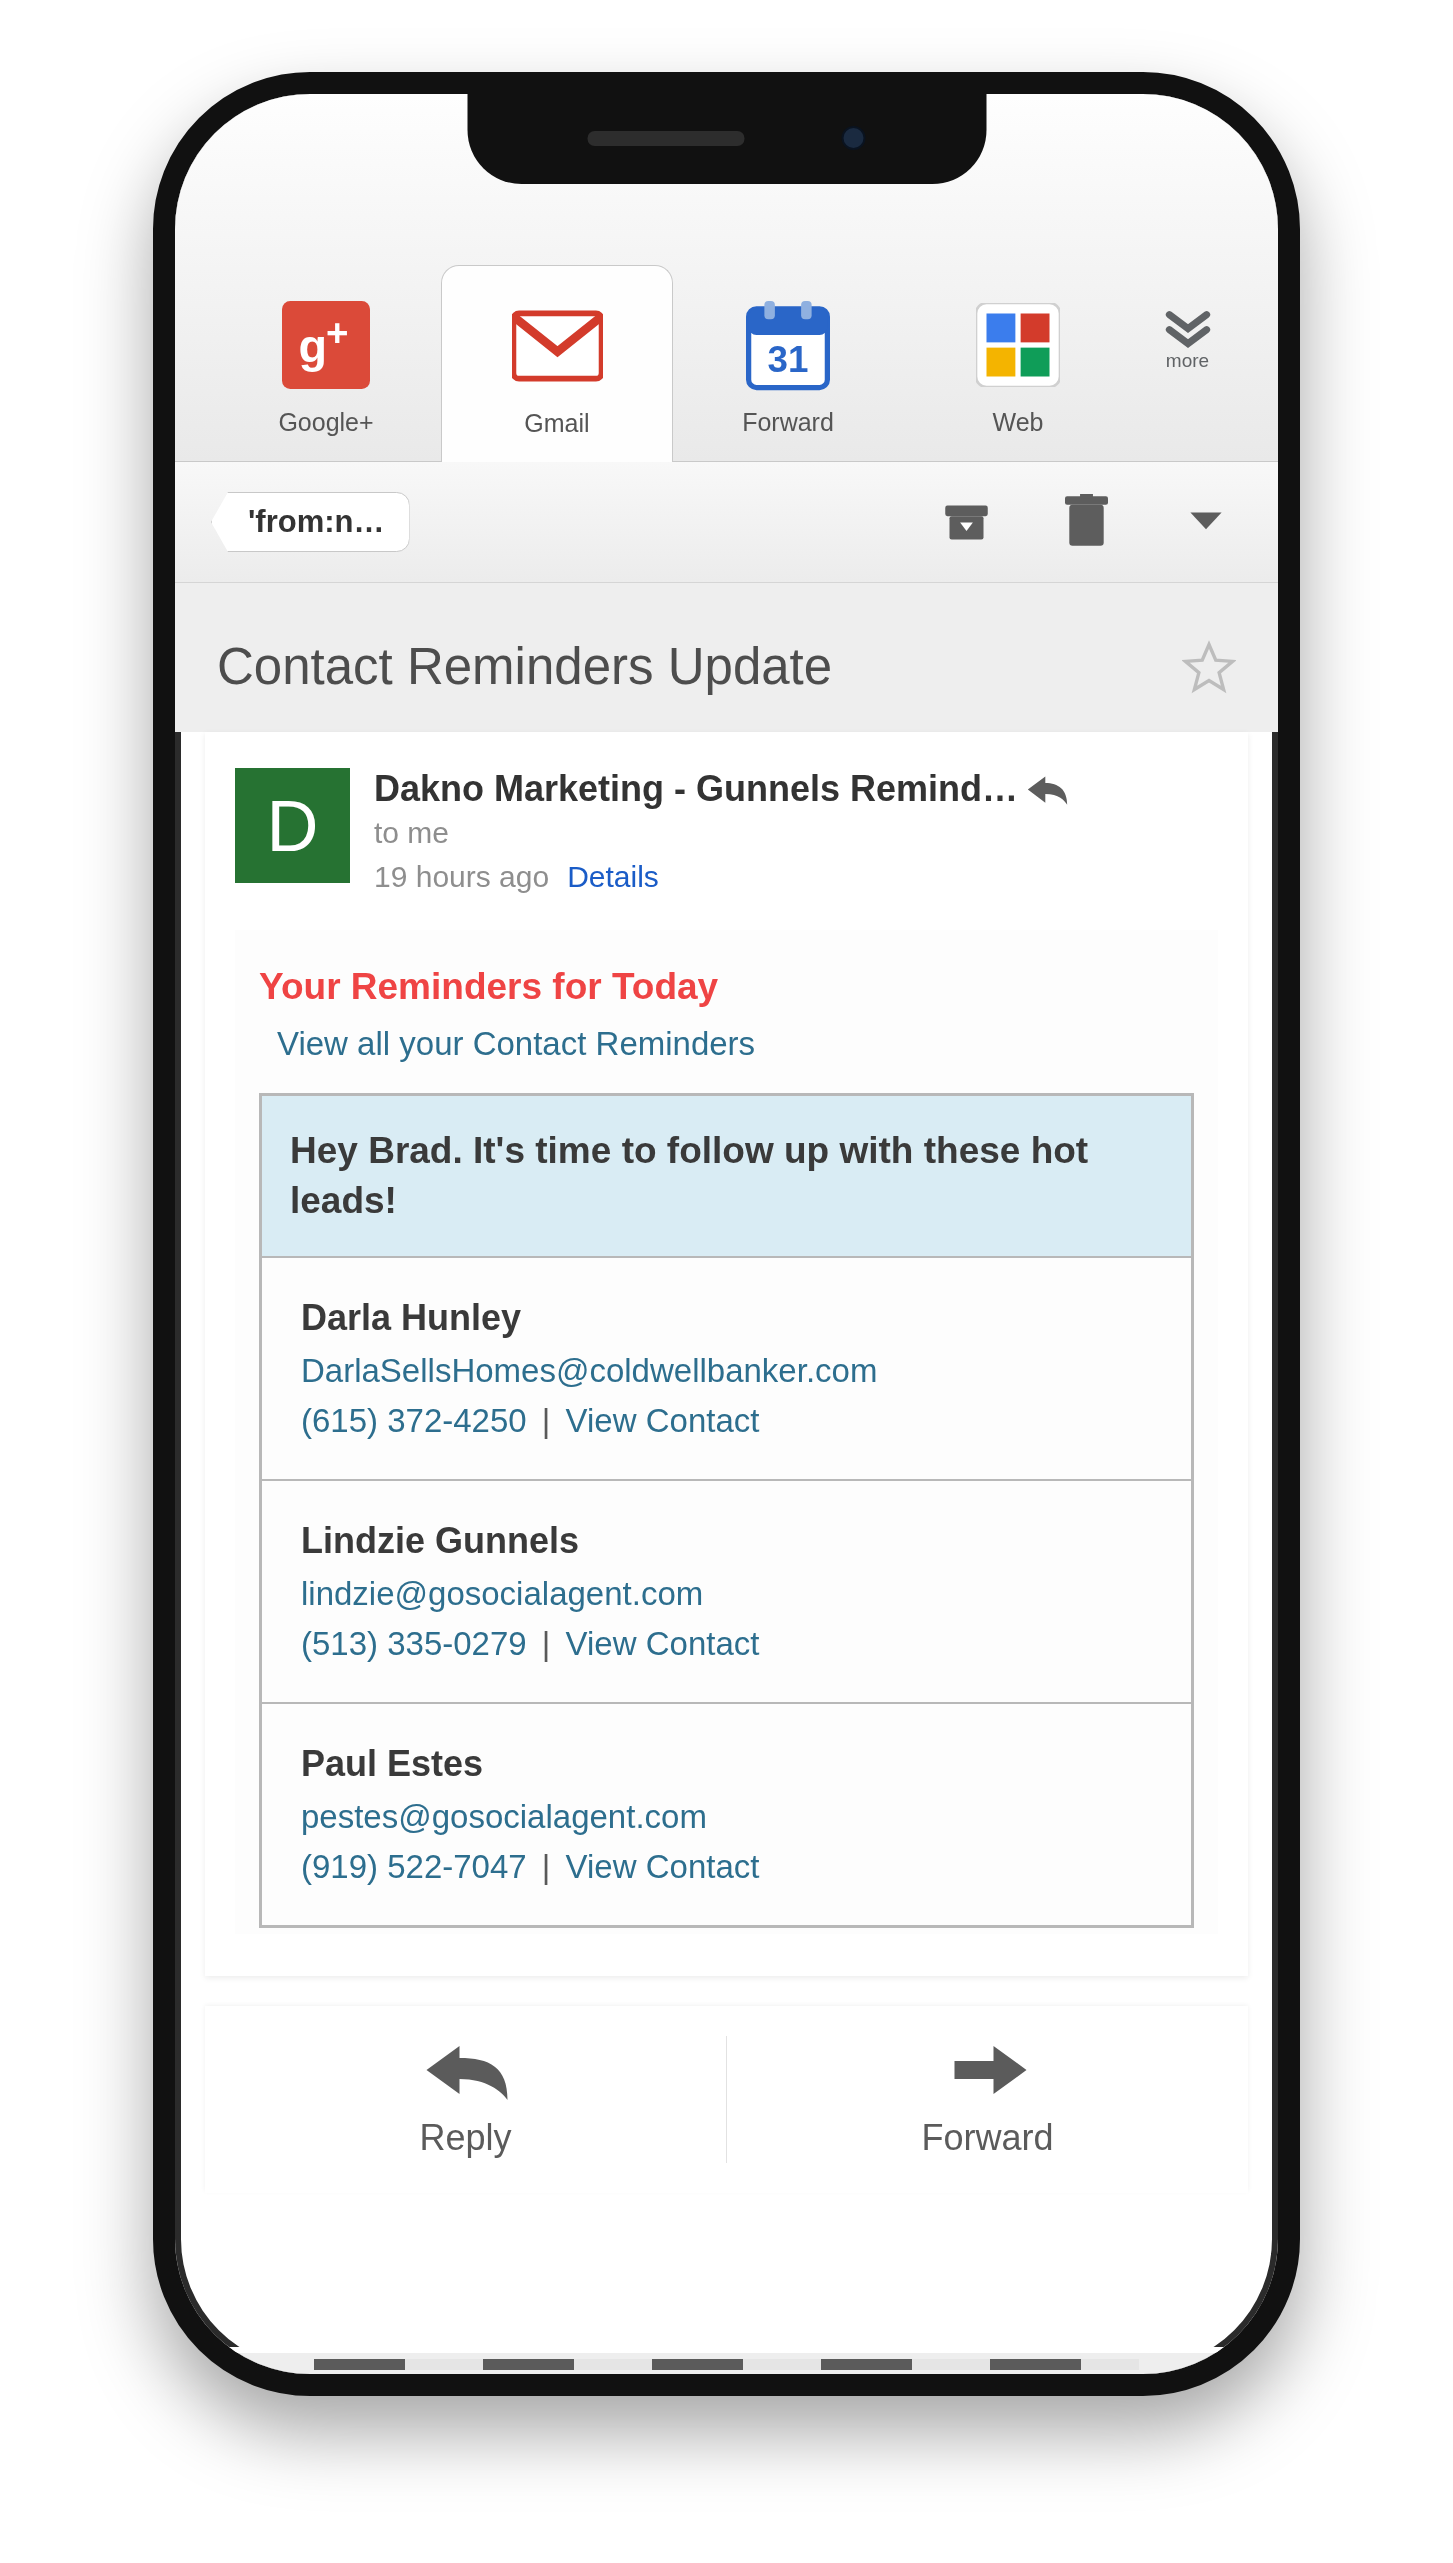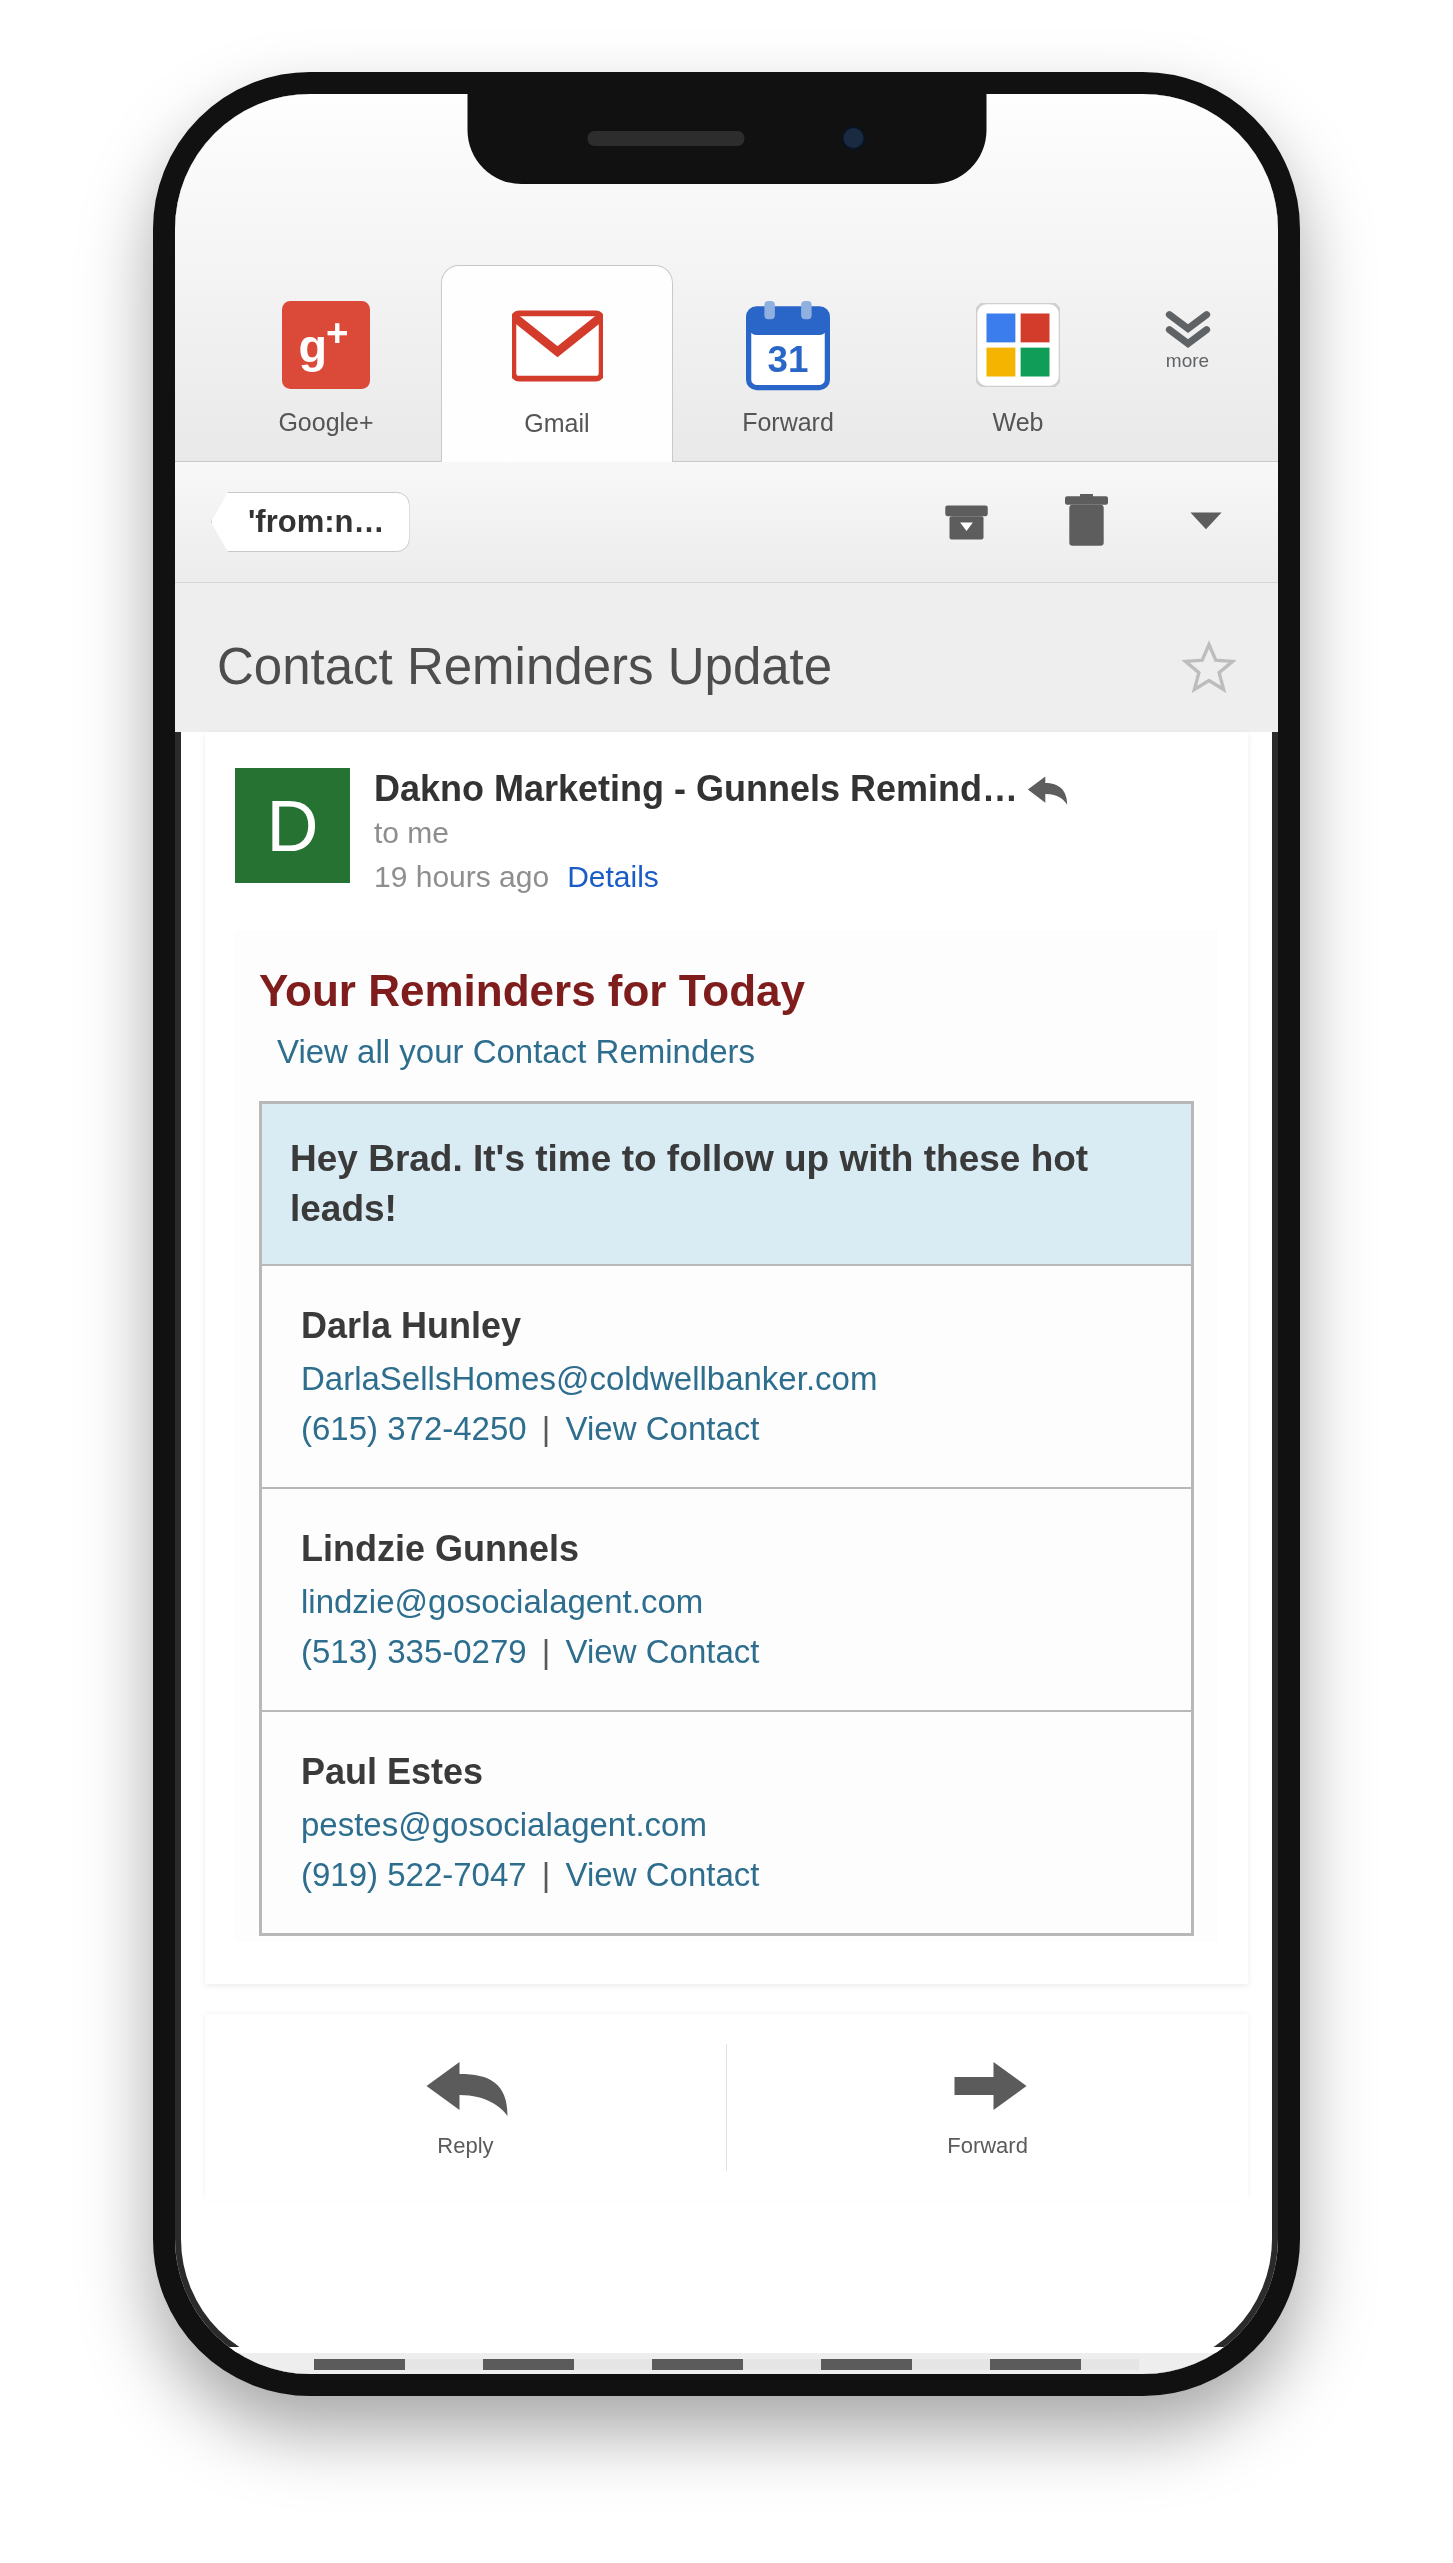--- a/index.html
+++ b/index.html
@@ -136,21 +136,21 @@
   .sender-line {
     display: flex; align-items: center; gap: 7.2px;
     font-size: 36px; font-weight: 700; color: #333;
   }
   .sender-line span { white-space: nowrap; overflow: hidden; text-overflow: ellipsis; }
   .to-line { color: #8e8e8e; font-size: 30px; margin-top: 6px; }
   .time-line { color: #8e8e8e; font-size: 30px; margin-top: 9.7px; }
   .details-link { color: #1a5cc7; font-size: 30px; margin-left: 9.7px; }
 
   .email-body { margin: 36px 30px 0; background: #fdfdfd; padding: 36px 24px 6px; }
-  .h-reminders { color: #7f1d1d; font-size: 44px; font-weight: 700; }
+  .h-reminders { color: #ef4444; font-size: 37px; font-weight: 700; }
   .view-all { color: #2d6e8e; font-size: 33px; display: block; margin: 17px 0 30px 18px; }
 
   .leads-box { border: 3px solid #b8b8b8; }
   .followup-banner {
     background: #d9ecf4;
     padding: 30px 28px;
     font-size: 37px; font-weight: 700; color: #3a3a3a;
     border-bottom: 2.4px solid #b8b8b8;
     line-height: 1.35;
   }
@@ -162,21 +162,21 @@
   .sep-pipe { color: #595959; padding: 0 6px; }
 
   .reply-bar {
     margin: 0 30px; background: #fff;
     box-shadow: 0 -1.2px 4.8px rgba(0,0,0,0.06);
     display: flex; height: 187px;
   }
   .reply-half {
     flex: 1;
     display: flex; flex-direction: column; align-items: center; justify-content: center;
-    color: #5b5b5b; font-size: 22px;
+    color: #5b5b5b; font-size: 36px;
   }
   .divider-v { width: 1.2px; background: #e2e2e2; margin: 30px 0; }
 
   .bottom-strip {
     position: absolute; left: 30px; right: 30px; bottom: 0;
     height: 26.6px;
     background: #eee;
     border-top: 6px solid #fff;
   }
   .bottom-strip::before {

